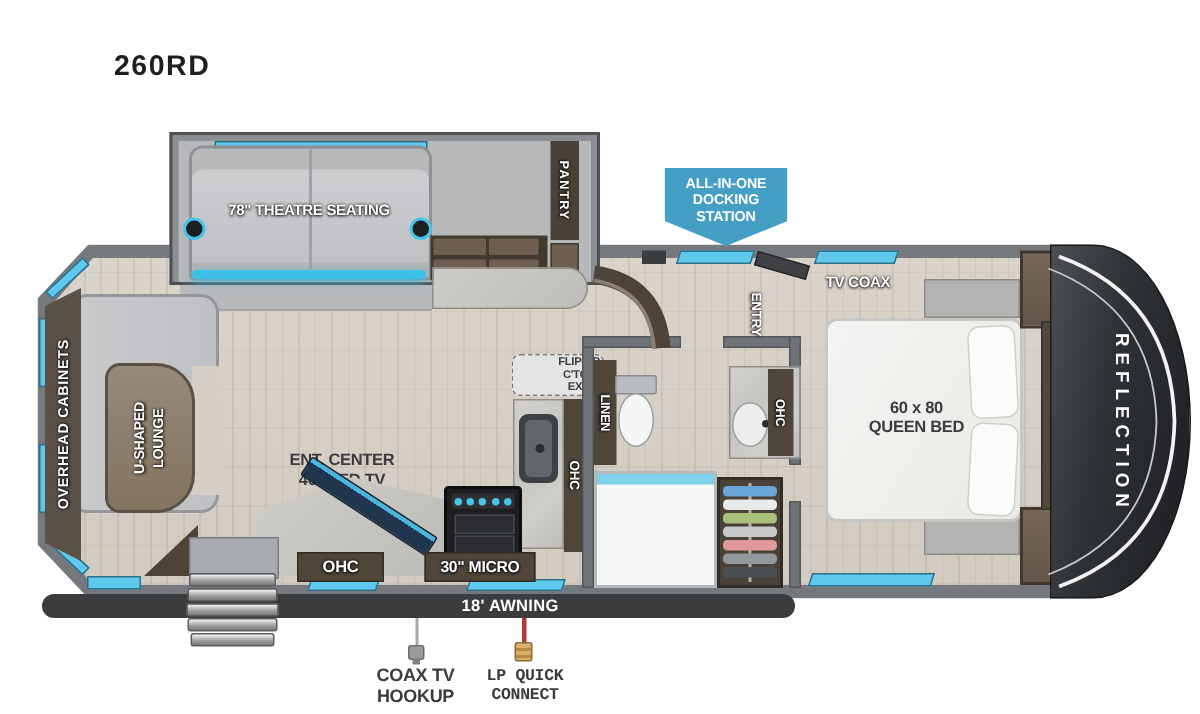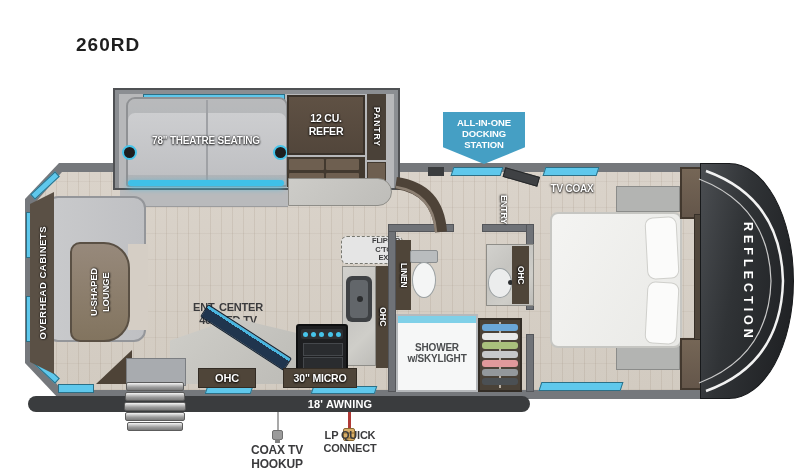--- a/index.html
+++ b/index.html
@@ -69,23 +69,20 @@
     <div class="abs" style="left:4px;top:4px;right:4px;bottom:0;background:#b7b8ba;"></div>
     <div class="abs win" style="left:28px;top:4px;width:142px;height:6px;"></div>
     <div class="abs" style="left:11px;top:7px;width:162px;height:90px;background:linear-gradient(180deg,#d0d1d3,#bdbec1);
                 border:2px solid #8f9194;border-radius:9px 9px 3px 3px;box-sizing:border-box;
                 box-shadow:inset 0 14px 0 rgba(140,142,146,.35), inset 0 -10px 0 rgba(140,142,146,.25);"></div>
     <div class="abs" style="left:91px;top:10px;width:2px;height:84px;background:#9fa1a5;"></div>
     <div class="abs" style="left:13px;top:90px;width:156px;height:6px;background:#3fc0e8;box-shadow:0 2px 6px rgba(63,192,232,.9);border-radius:3px;"></div>
     <div class="abs" style="left:7px;top:55px;width:11px;height:11px;border-radius:50%;background:#1d1e1f;border:2px solid #46c4ea;"></div>
     <div class="abs" style="left:158px;top:55px;width:11px;height:11px;border-radius:50%;background:#1d1e1f;border:2px solid #46c4ea;"></div>
     <div class="abs ctr wlab" style="left:10px;top:40px;width:162px;height:20px;font-size:10px;">78" THEATRE SEATING</div>
-    <div class="abs ctr wlab ml" style="left:172px;top:5px;width:78px;height:60px;background:linear-gradient(180deg,#5f5144,#52463b);
-                border:2px solid #3a322a;box-sizing:border-box;font-size:10.5px;line-height:1.2;">12 CU.
-REFER</div>
     <div class="abs" style="left:172px;top:67px;width:78px;height:30px;background:#42392f;display:flex;flex-wrap:wrap;gap:2px;padding:2px;box-sizing:border-box;">
       <div style="width:35px;height:11px;background:#6e5f50;border-radius:1px;"></div>
       <div style="width:33px;height:11px;background:#6e5f50;border-radius:1px;"></div>
       <div style="width:35px;height:11px;background:#6e5f50;border-radius:1px;"></div>
       <div style="width:33px;height:11px;background:#6e5f50;border-radius:1px;"></div>
     </div>
     <div class="abs ctr" style="left:252px;top:4px;width:19px;height:66px;background:#4a4138;">
       <span class="vdown wlab" style="font-size:8.5px;letter-spacing:1px;">PANTRY</span>
     </div>
     <div class="abs" style="left:252px;top:72px;width:19px;height:25px;background:#6e5f50;border:1px solid #42392f;box-sizing:border-box;"></div>
@@ -137,22 +134,20 @@
   <div class="abs wall" style="left:526px;top:334px;width:8px;height:58px;"></div>
 
   <div class="abs ctr" style="left:396px;top:240px;width:15px;height:70px;background:#4f4539;">
     <span class="vdown wlab" style="font-size:8.5px;">LINEN</span>
   </div>
   <div class="abs" style="left:410px;top:250px;width:28px;height:13px;background:#b9bcbe;border:1px solid #8a8d8f;border-radius:2px;box-sizing:border-box;"></div>
   <div class="abs" style="left:412px;top:262px;width:24px;height:36px;background:#f4f5f5;border:1.5px solid #9aa0a2;border-radius:50%;box-sizing:border-box;"></div>
 
   <div class="abs" style="left:396px;top:314px;width:82px;height:78px;background:#f6f7f7;border:2px solid #b6b9bc;box-sizing:border-box;">
     <div style="position:absolute;left:0;top:0;width:100%;height:7px;background:#7fd0e8;"></div>
-    <div class="abs ctr dlab ml" style="left:0;top:22px;width:100%;height:30px;font-size:10px;color:#4b4d4f;">SHOWER
-w/SKYLIGHT</div>
   </div>
 
   <div class="abs" style="left:478px;top:318px;width:44px;height:74px;background:#4a4238;border:2px solid #332d26;box-sizing:border-box;">
     <div style="position:absolute;left:19px;top:2px;width:2px;height:66px;background:#b9b0a4;"></div>
     <div style="position:absolute;left:2px;top:4px;width:36px;height:7px;border-radius:3px;background:#6aa7d8;"></div>
     <div style="position:absolute;left:2px;top:13px;width:36px;height:7px;border-radius:3px;background:#e9eaea;"></div>
     <div style="position:absolute;left:2px;top:22px;width:36px;height:7px;border-radius:3px;background:#a9c07c;"></div>
     <div style="position:absolute;left:2px;top:31px;width:36px;height:7px;border-radius:3px;background:#c7c9ca;"></div>
     <div style="position:absolute;left:2px;top:40px;width:36px;height:7px;border-radius:3px;background:#e0999b;"></div>
     <div style="position:absolute;left:2px;top:49px;width:36px;height:7px;border-radius:3px;background:#93989c;"></div>
@@ -172,20 +167,22 @@
 
   <div class="abs ctr wlab" style="left:544px;top:181px;width:56px;height:14px;font-size:10px;">TV COAX</div>
 
   <div class="abs" style="left:616px;top:186px;width:64px;height:26px;background:#b3b4b2;border:1.5px solid #8b8c8a;box-sizing:border-box;"></div>
   <div class="abs" style="left:616px;top:344px;width:64px;height:26px;background:#b3b4b2;border:1.5px solid #8b8c8a;box-sizing:border-box;"></div>
 
   <div class="abs" style="left:550px;top:212px;width:132px;height:136px;background:linear-gradient(120deg,#f4f4f2,#e9e9e6);
               border:2px solid #c6c6c2;border-radius:8px;box-sizing:border-box;"></div>
   <div class="abs" style="left:646px;top:217px;width:32px;height:62px;background:#fbfbfa;border:1.5px solid #cfcfcb;border-radius:8px;transform:rotate(-3deg);box-sizing:border-box;"></div>
   <div class="abs" style="left:646px;top:282px;width:32px;height:62px;background:#fbfbfa;border:1.5px solid #cfcfcb;border-radius:8px;transform:rotate(3deg);box-sizing:border-box;"></div>
+  <div class="abs ctr dlab ml" style="left:556px;top:262px;width:110px;height:34px;font-size:11px;">60 x 80
+QUEEN BED</div>
 
   <div class="abs brown" style="left:680px;top:167px;width:42px;height:52px;"></div>
   <div class="abs brown" style="left:680px;top:338px;width:42px;height:52px;"></div>
   <div class="abs ctr" style="left:694px;top:214px;width:27px;height:126px;background:#51473c;border:1px solid #373028;box-sizing:border-box;">
     <span class="vdown wlab" style="font-size:9px;letter-spacing:.4px;">OVERHEAD CABINETS</span>
   </div>
 
   <div class="abs" style="left:700px;top:163px;width:94px;height:236px;border-radius:0 66px 66px 0 / 0 120px 120px 0;
               background:linear-gradient(100deg,#4b4e52 0%,#303336 40%,#212326 85%);border:1px solid #17191b;box-sizing:border-box;">
     <div class="abs ctr" style="left:36px;top:38px;width:22px;height:160px;">
@@ -213,21 +210,21 @@
 
   <div class="abs" style="left:277px;top:412px;width:2px;height:19px;background:#a9a9a9;"></div>
   <div class="abs" style="left:272px;top:430px;width:11px;height:10px;background:#9b9b9b;border:1px solid #6f6f6f;border-radius:2px;box-sizing:border-box;"></div>
   <div class="abs" style="left:275px;top:439px;width:5px;height:4px;background:#808080;"></div>
   <div class="abs ctr dlab ml" style="left:230px;top:444px;width:94px;height:28px;font-size:12px;">COAX TV
 HOOKUP</div>
 
   <div class="abs" style="left:348px;top:412px;width:3px;height:17px;background:#b03a36;"></div>
   <div class="abs" style="left:343px;top:428px;width:12px;height:13px;border:1px solid #8a6a33;border-radius:2px;box-sizing:border-box;
               background:repeating-linear-gradient(180deg,#d8b06a 0 3px,#b38a47 3px 5px);"></div>
-  <div class="abs ctr dlab ml" style="left:312px;top:428px;width:76px;height:28px;font-size:11px;">LP QUICK
+  <div class="abs ctr dlab ml" style="left:312px;top:444px;width:76px;height:28px;font-size:11px;font-family:Liberation Mono, monospace;">LP QUICK
 CONNECT</div>
 
   <svg class="abs" style="left:0;top:0;pointer-events:none;" width="800" height="476" viewBox="0 0 800 476">
     <path d="M396,183 Q438,189 441,232" stroke="#4e4338" stroke-width="12" fill="none"></path>
     <path d="M396,187 Q433,193 436,232" stroke="#8d8073" stroke-width="2.5" fill="none"></path>
     <path d="M706,171 Q781,198 783,281 Q781,364 706,391" stroke="#f2f2f2" stroke-width="2.5" fill="none"></path>
     <path d="M699,179 Q769,206 771,281 Q769,356 699,383" stroke="#c9c9c9" stroke-width="1.2" fill="none"></path>
   </svg>
 
 </div>

